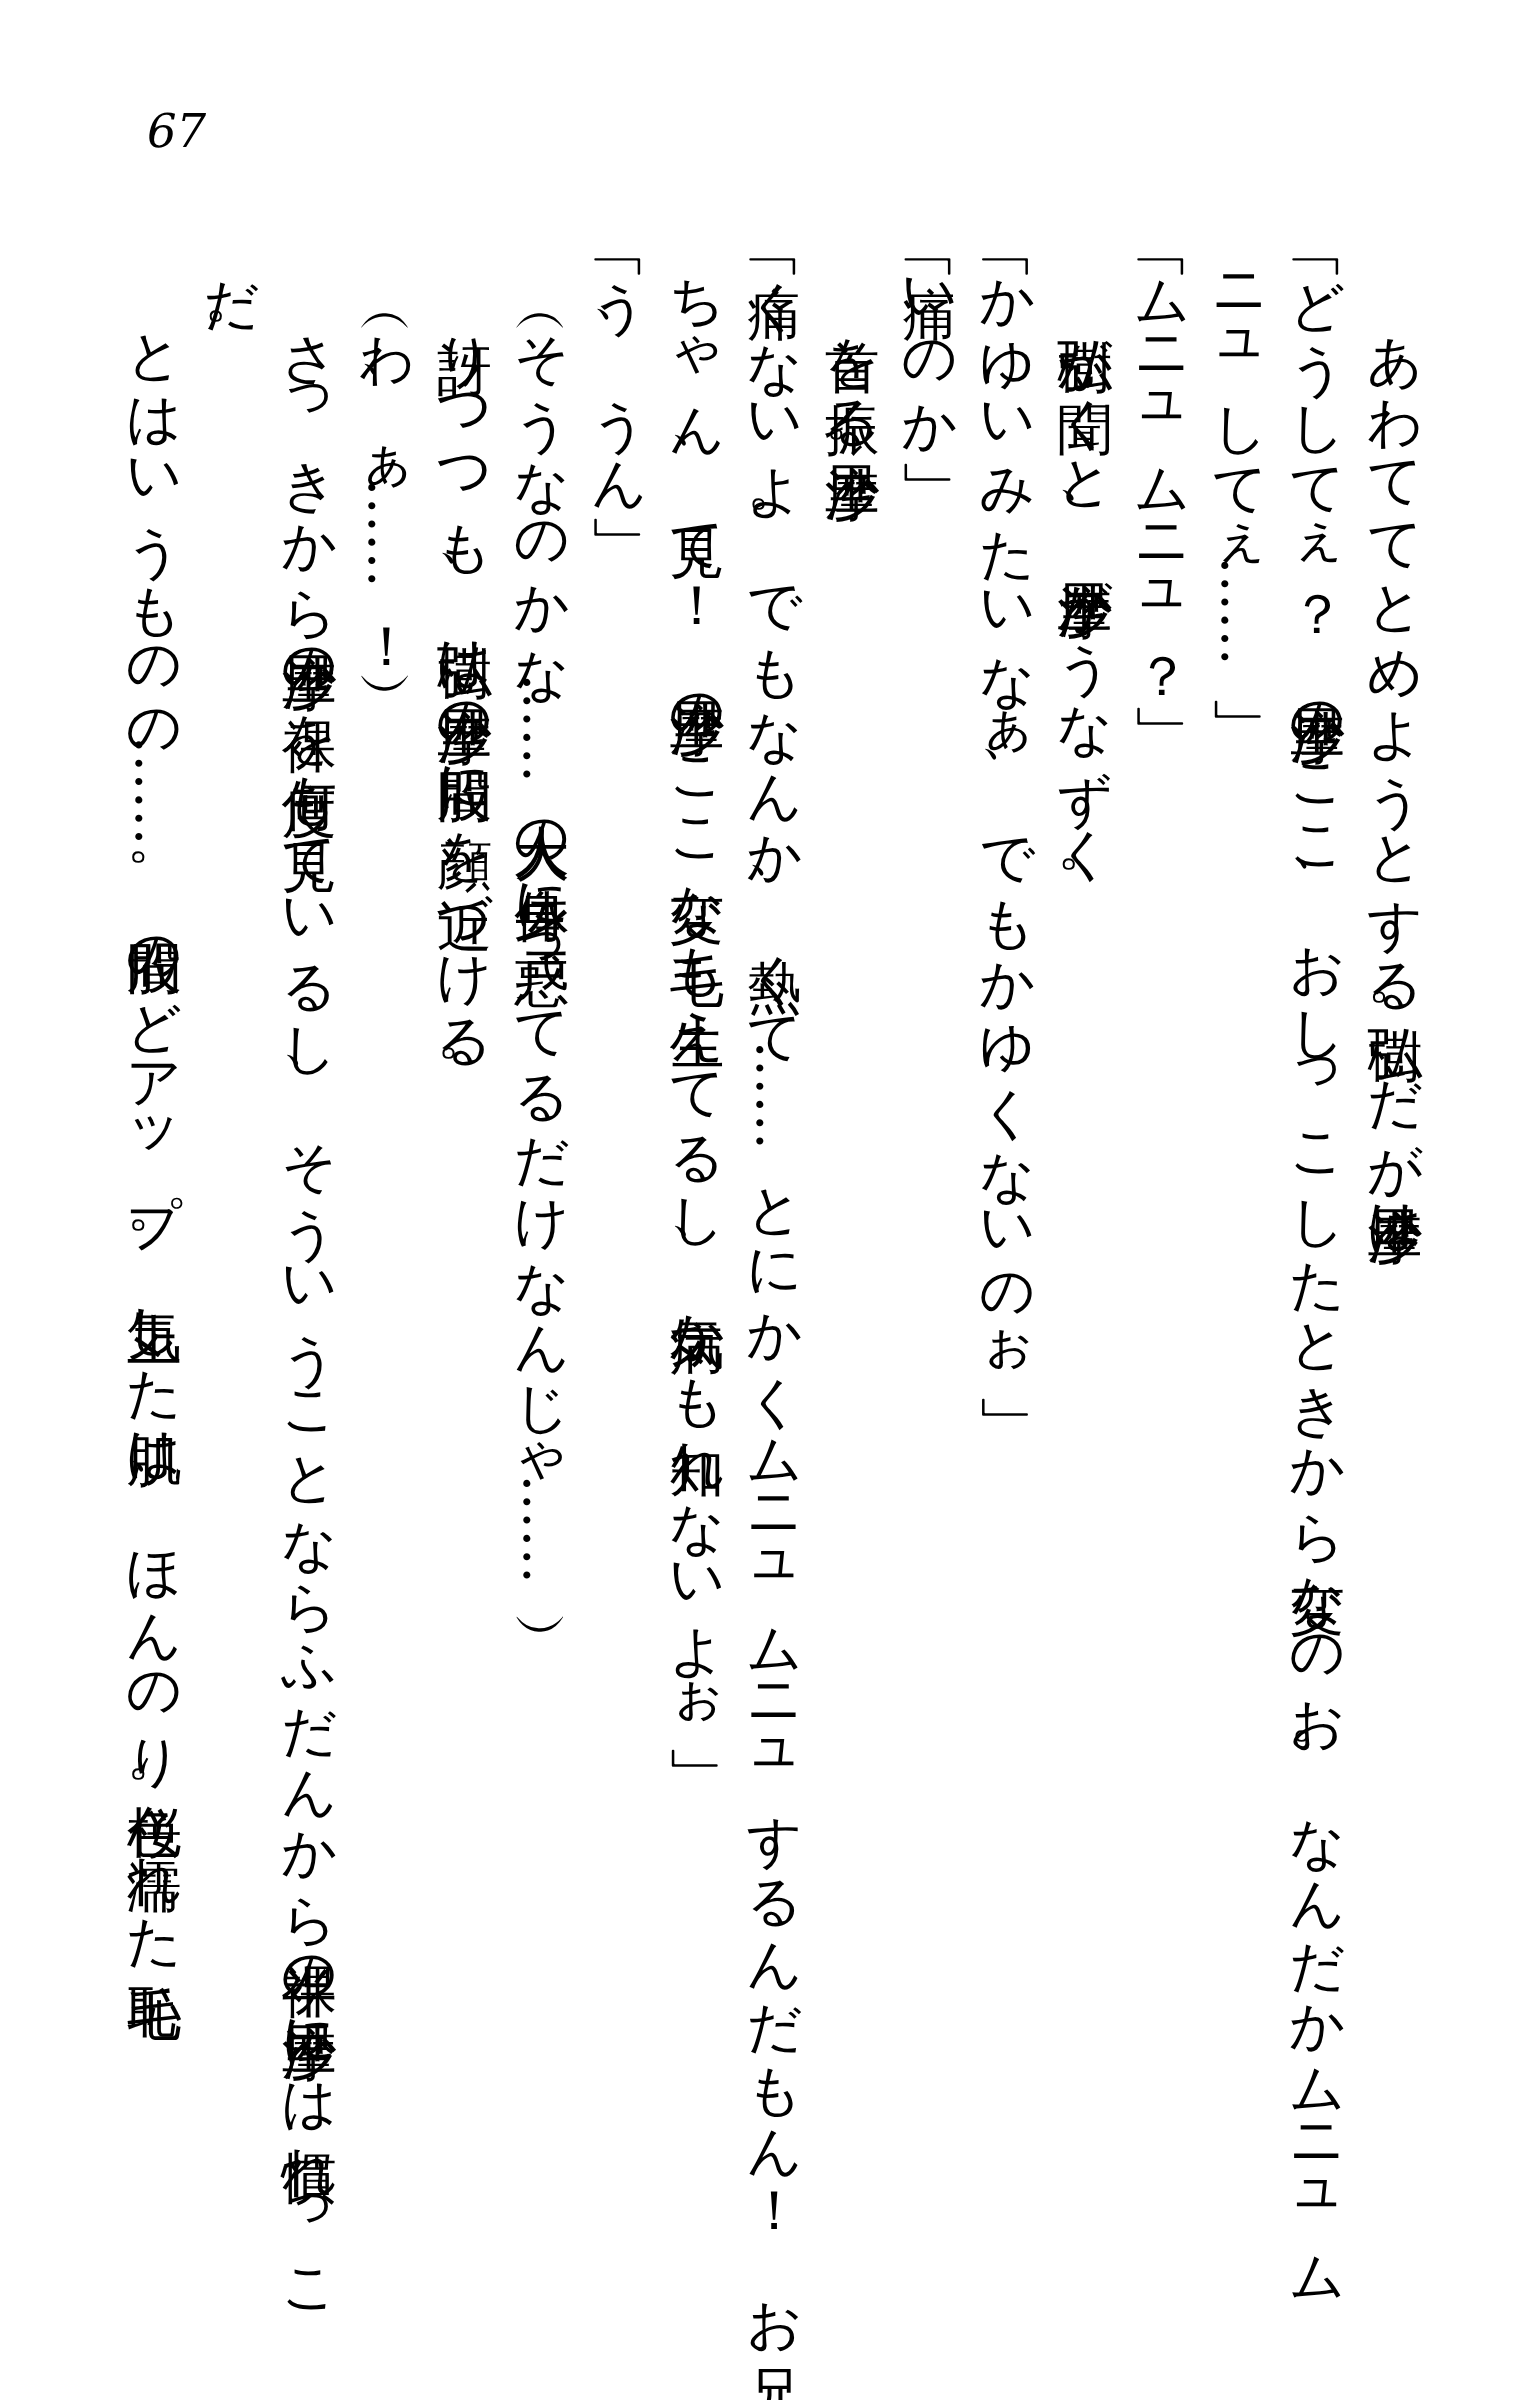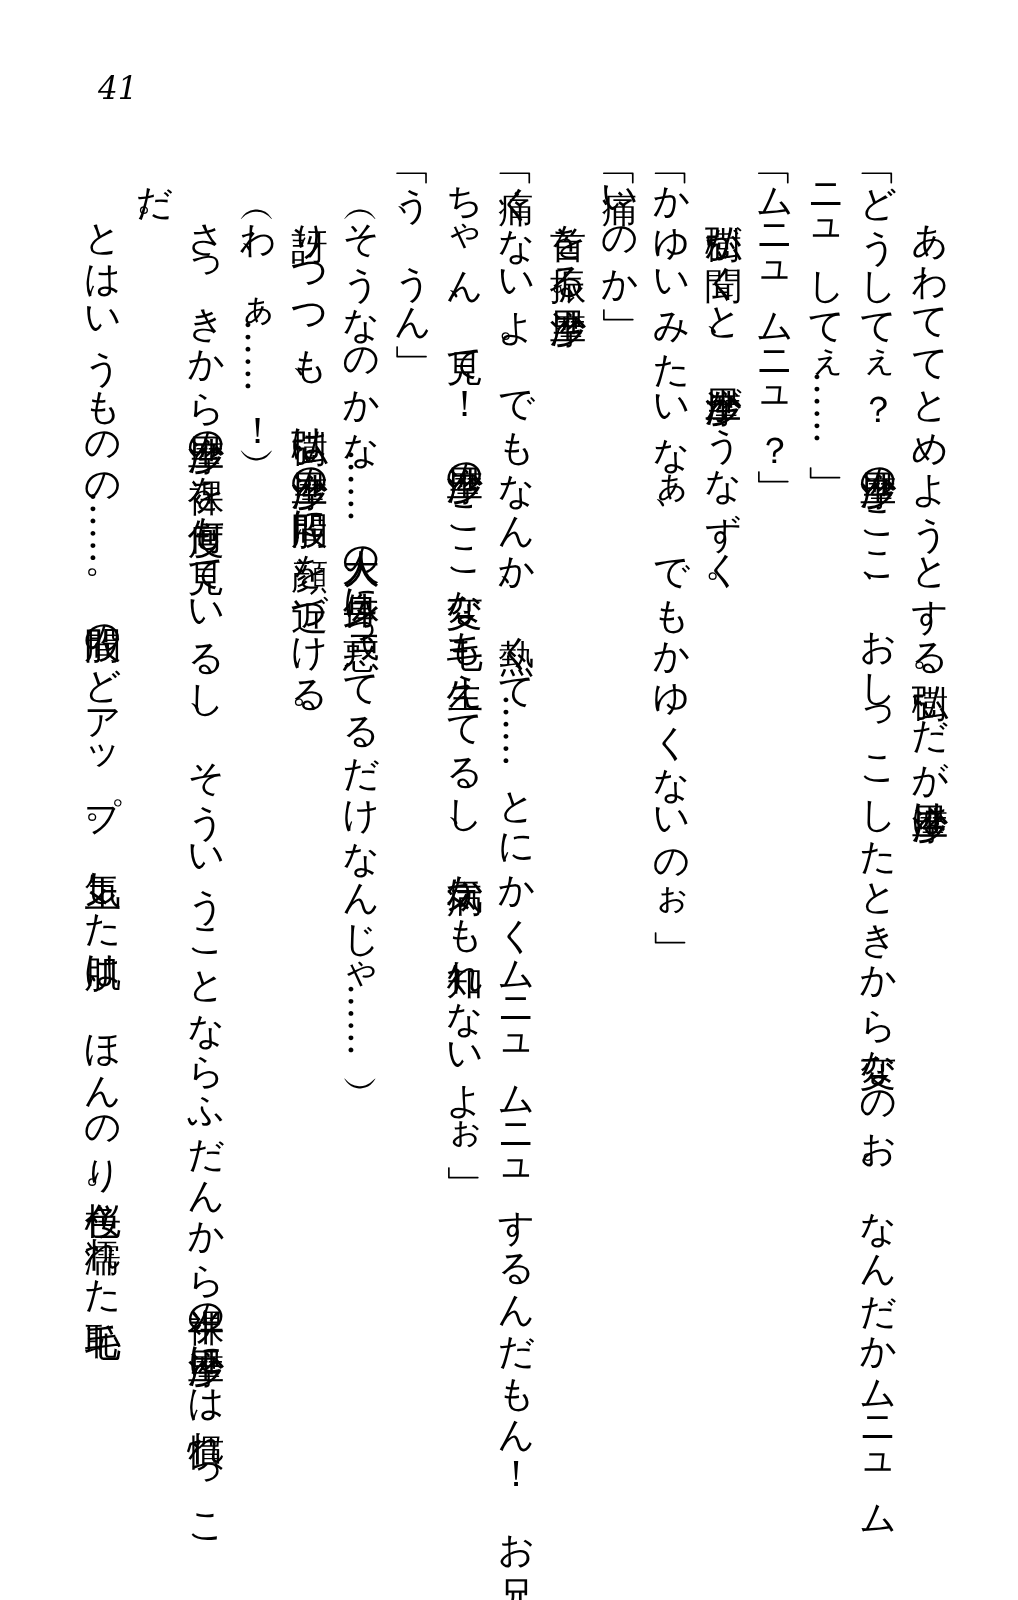--- a/index.html
+++ b/index.html
@@ -41,21 +41,21 @@
     margin: 0;
     padding: 0;
   }
   .para.indent {
     text-indent: 1em;
   }
 </style>
 </head>
 <body>
 
-<div class="page-number">41</div>
+<div class="page-number">67</div>
 
 <div class="text-block">
   <p class="para indent">あわててとめようとする弘樹。だが摩里沙は、</p>
   <p class="para">「どうしてぇ？　摩里沙のここ、おしっこしたときから変なのお。なんだかムニュムニュしてぇ……」</p>
   <p class="para">「ムニュムニュ？」</p>
   <p class="para indent">弘樹が聞くと、摩里沙がうなずく。</p>
   <p class="para">「かゆいみたいなぁ、でもかゆくないのぉ」</p>
   <p class="para">「痛いのか」</p>
   <p class="para indent">首を振る摩里沙。</p>
   <p class="para">「痛くないよ。でもなんか、熱くて……とにかくムニュムニュするんだもん！　お兄ちゃん、見て！　摩里沙のここ変な毛も生えてるし、病気かも知れないよぉ」</p>

